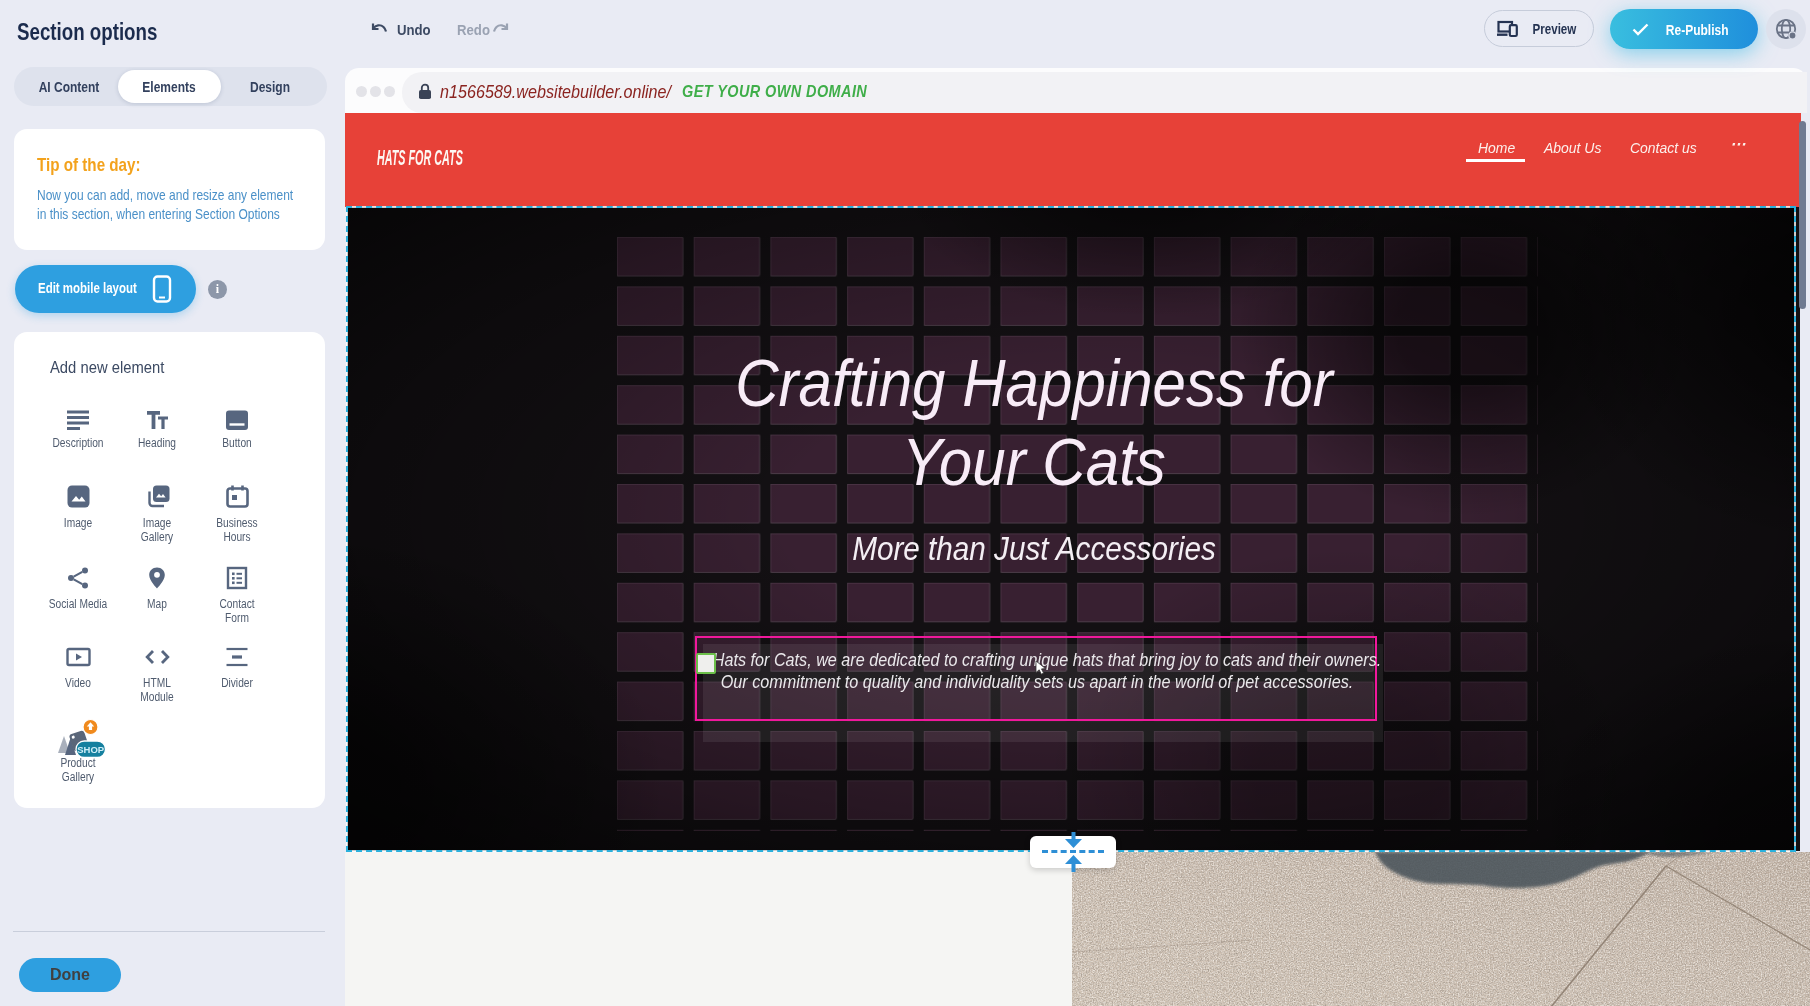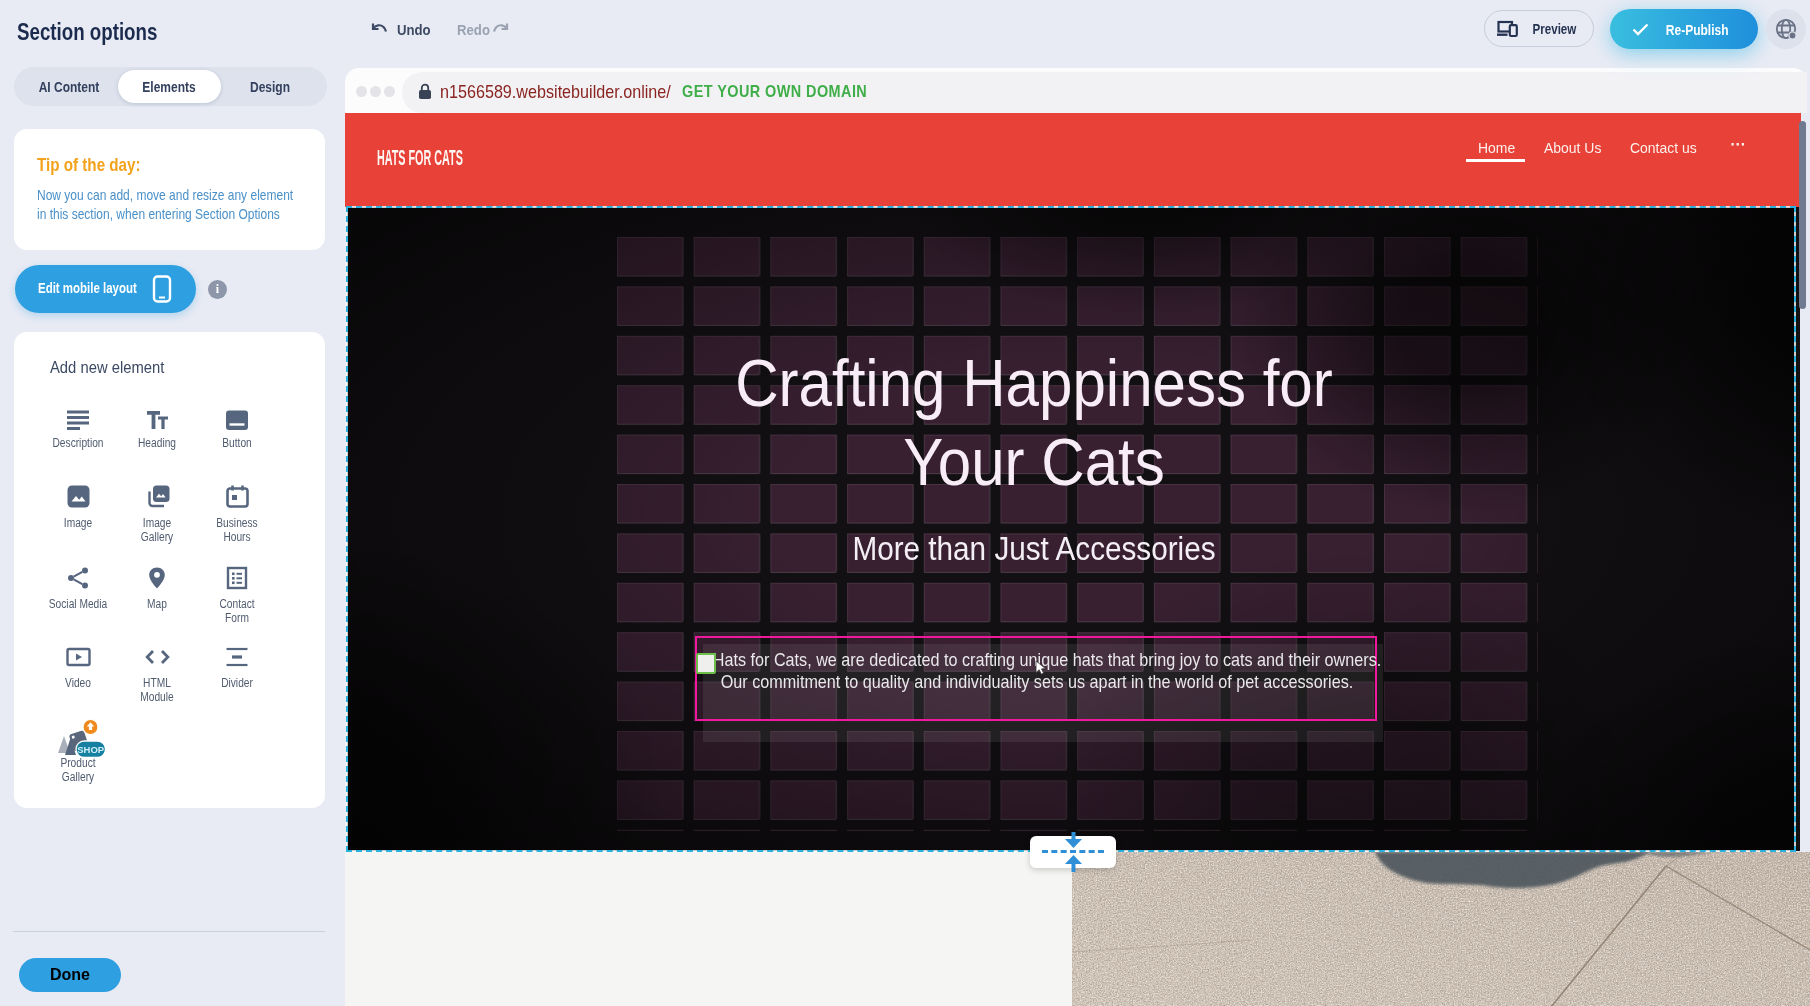--- a/index.html
+++ b/index.html
@@ -9,21 +9,21 @@
 .sx80{transform:scaleX(.8);transform-origin:0 50%}
 .sx85{transform:scaleX(.85);transform-origin:0 50%}
 .sx78{transform:scaleX(.78);transform-origin:0 50%}
 .sx87{transform:scaleX(.87);transform-origin:0 50%}
 .sxc{transform:scaleX(.8);transform-origin:50% 50%}
 .ellabel{width:80px;text-align:center;font-size:12px;line-height:14px;color:#4f5b6e;transform:scaleX(.85);transform-origin:50% 0}
 </style>
 </head>
 <body>
 
-<div class="abs" id="canvas" style="left:345px;top:68px;width:1465px;height:854px;">
+<div class="abs" id="canvas" style="left:345px;top:68px;width:1465px;height:854px;font-style:italic;">
 
   <div class="abs" style="left:0;top:0;width:1462px;height:45px;background:#fcfcfd;border-radius:14px 14px 0 0;"></div>
   <div class="abs" style="left:57px;top:4px;width:1405px;height:41px;background:#f2f2f5;border-radius:20px 0 0 20px;"></div>
   <div class="abs" style="left:11px;top:17.5px;width:11px;height:11px;border-radius:50%;background:#e3e3e8"></div>
   <div class="abs" style="left:25px;top:17.5px;width:11px;height:11px;border-radius:50%;background:#e3e3e8"></div>
   <div class="abs" style="left:39px;top:17.5px;width:11px;height:11px;border-radius:50%;background:#e3e3e8"></div>
   <svg class="abs" style="left:73px;top:15px" width="14" height="17" viewBox="0 0 14 17">
     <rect x="1" y="7" width="12" height="9" rx="1.8" fill="#3a4356"></rect>
     <path d="M3.8 7V4.8a3.2 3.2 0 0 1 6.4 0V7" fill="none" stroke="#3a4356" stroke-width="1.8"></path>
   </svg>
@@ -270,14 +270,14 @@
   </g>
   <circle cx="35.5" cy="17" r="7.5" fill="#f08a1d" stroke="#fff" stroke-width="1.2"></circle>
   <path d="M35.5 12.2 l3.7 4.2 h-2.1 v3.6 h-3.2 v-3.6 h-2.1 z" fill="#fff"></path>
   <rect x="21" y="31" width="29.5" height="16.5" rx="8.2" fill="#15809f" stroke="#fff" stroke-width="1.3"></rect>
   <text x="35.7" y="43" font-size="9.5" font-weight="bold" fill="#cfeef8" text-anchor="middle" font-family="Liberation Sans">SHOP</text>
 </svg>
 <div class="abs sxc ellabel" style="left:37.5px;top:756px;">Product<br>Gallery</div>
 
 <div class="abs" style="left:13px;top:931px;width:312px;height:1px;background:#c9cedb"></div>
 <div class="abs" style="left:19px;top:958px;width:102px;height:34px;border-radius:17px;background:#2e9fe0;display:flex;align-items:center;justify-content:center">
-  <span style="font-size:16px;font-weight:bold;color:#000000">Done</span>
+  <span style="font-size:16px;font-weight:bold;color:#404040">Done</span>
 </div>
 
 </body></html>

